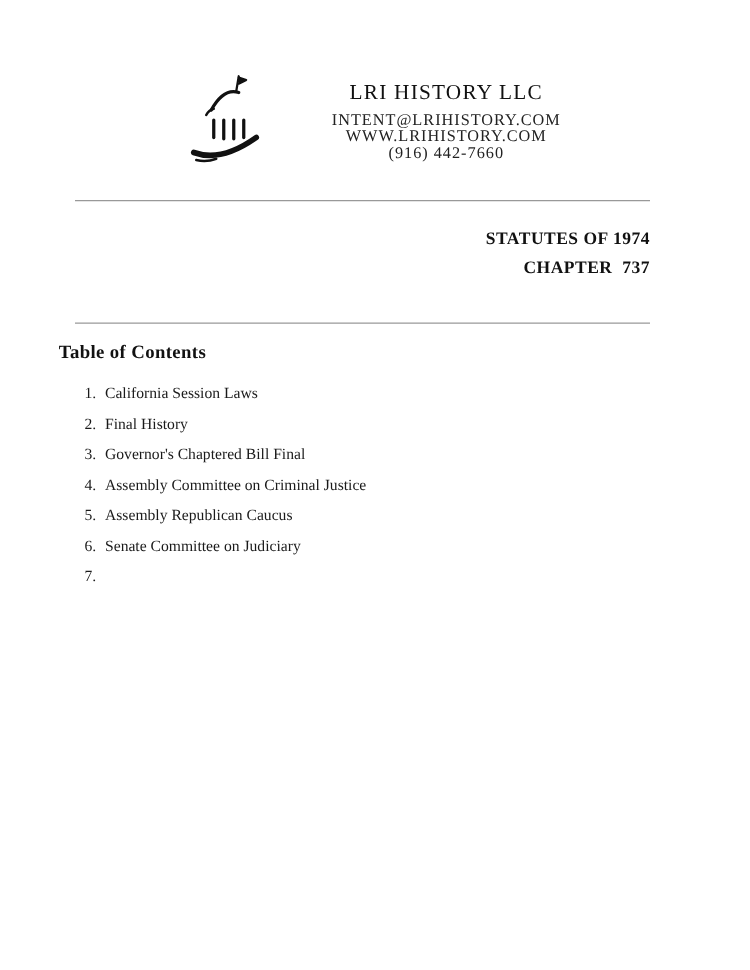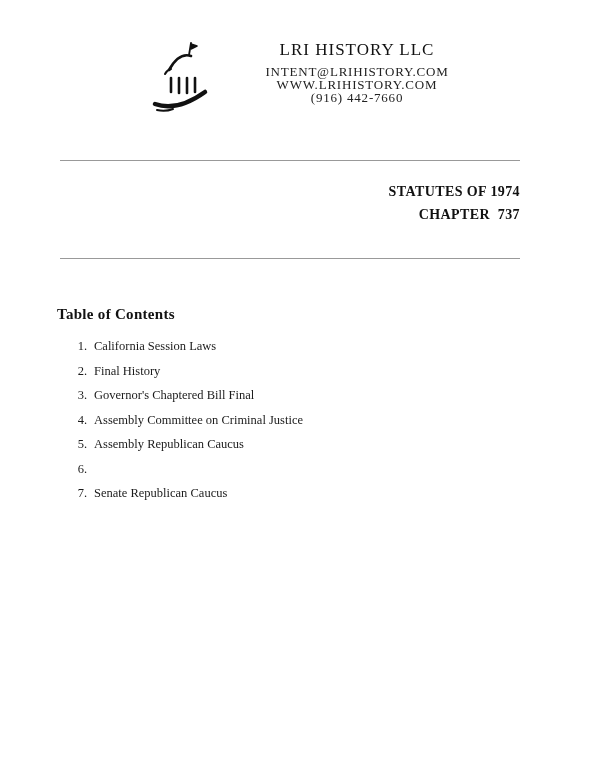--- a/index.html
+++ b/index.html
@@ -16,23 +16,23 @@
     font-family: "Liberation Serif", serif;
     color: #1a1a1a;
     overflow: hidden;
     box-sizing: border-box;
   }
 
   
   .letterhead {
     display: flex;
     justify-content: center;
-    align-items: flex-start;
+    align-items: center;
     gap: 50px;
-    margin-top: 40px;
+    margin-top: 58px;
   }
   .logo-wrap {
     width: 64px;
     height: 76px;
     flex: 0 0 auto;
   }
   .head-text {
     text-align: center;
   }
   .company-name {
@@ -73,23 +73,22 @@
     line-height: 23px;
     letter-spacing: 0.4px;
     white-space: pre;
     color: #111;
   }
 
   
   .toc {
     position: absolute;
     top: 274px;
-    left: 57px;
+    left: 47px;
     right: 60px;
-    margin-top: 32px;
   }
   .toc-title {
     font-weight: bold;
     font-size: 15px;
     letter-spacing: 0.3px;
     color: #111;
     margin-bottom: 16px;
   }
   .toc-list {
     margin-left: 12px;
@@ -169,21 +168,21 @@
       <div class="toc-item">
         <span class="toc-num">4.</span>
         <span class="toc-label">Assembly Committee on Criminal Justice</span>
       </div>
       <div class="toc-item">
         <span class="toc-num">5.</span>
         <span class="toc-label">Assembly Republican Caucus</span>
       </div>
       <div class="toc-item">
         <span class="toc-num">6.</span>
+        <span class="toc-label">Senate Committee on Judiciary</span>
       </div>
       <div class="toc-item">
         <span class="toc-num">7.</span>
-        <span class="toc-label">Senate Republican Caucus</span>
       </div>
     </div>
   </div>
 
 </div>
 
 </body></html>

